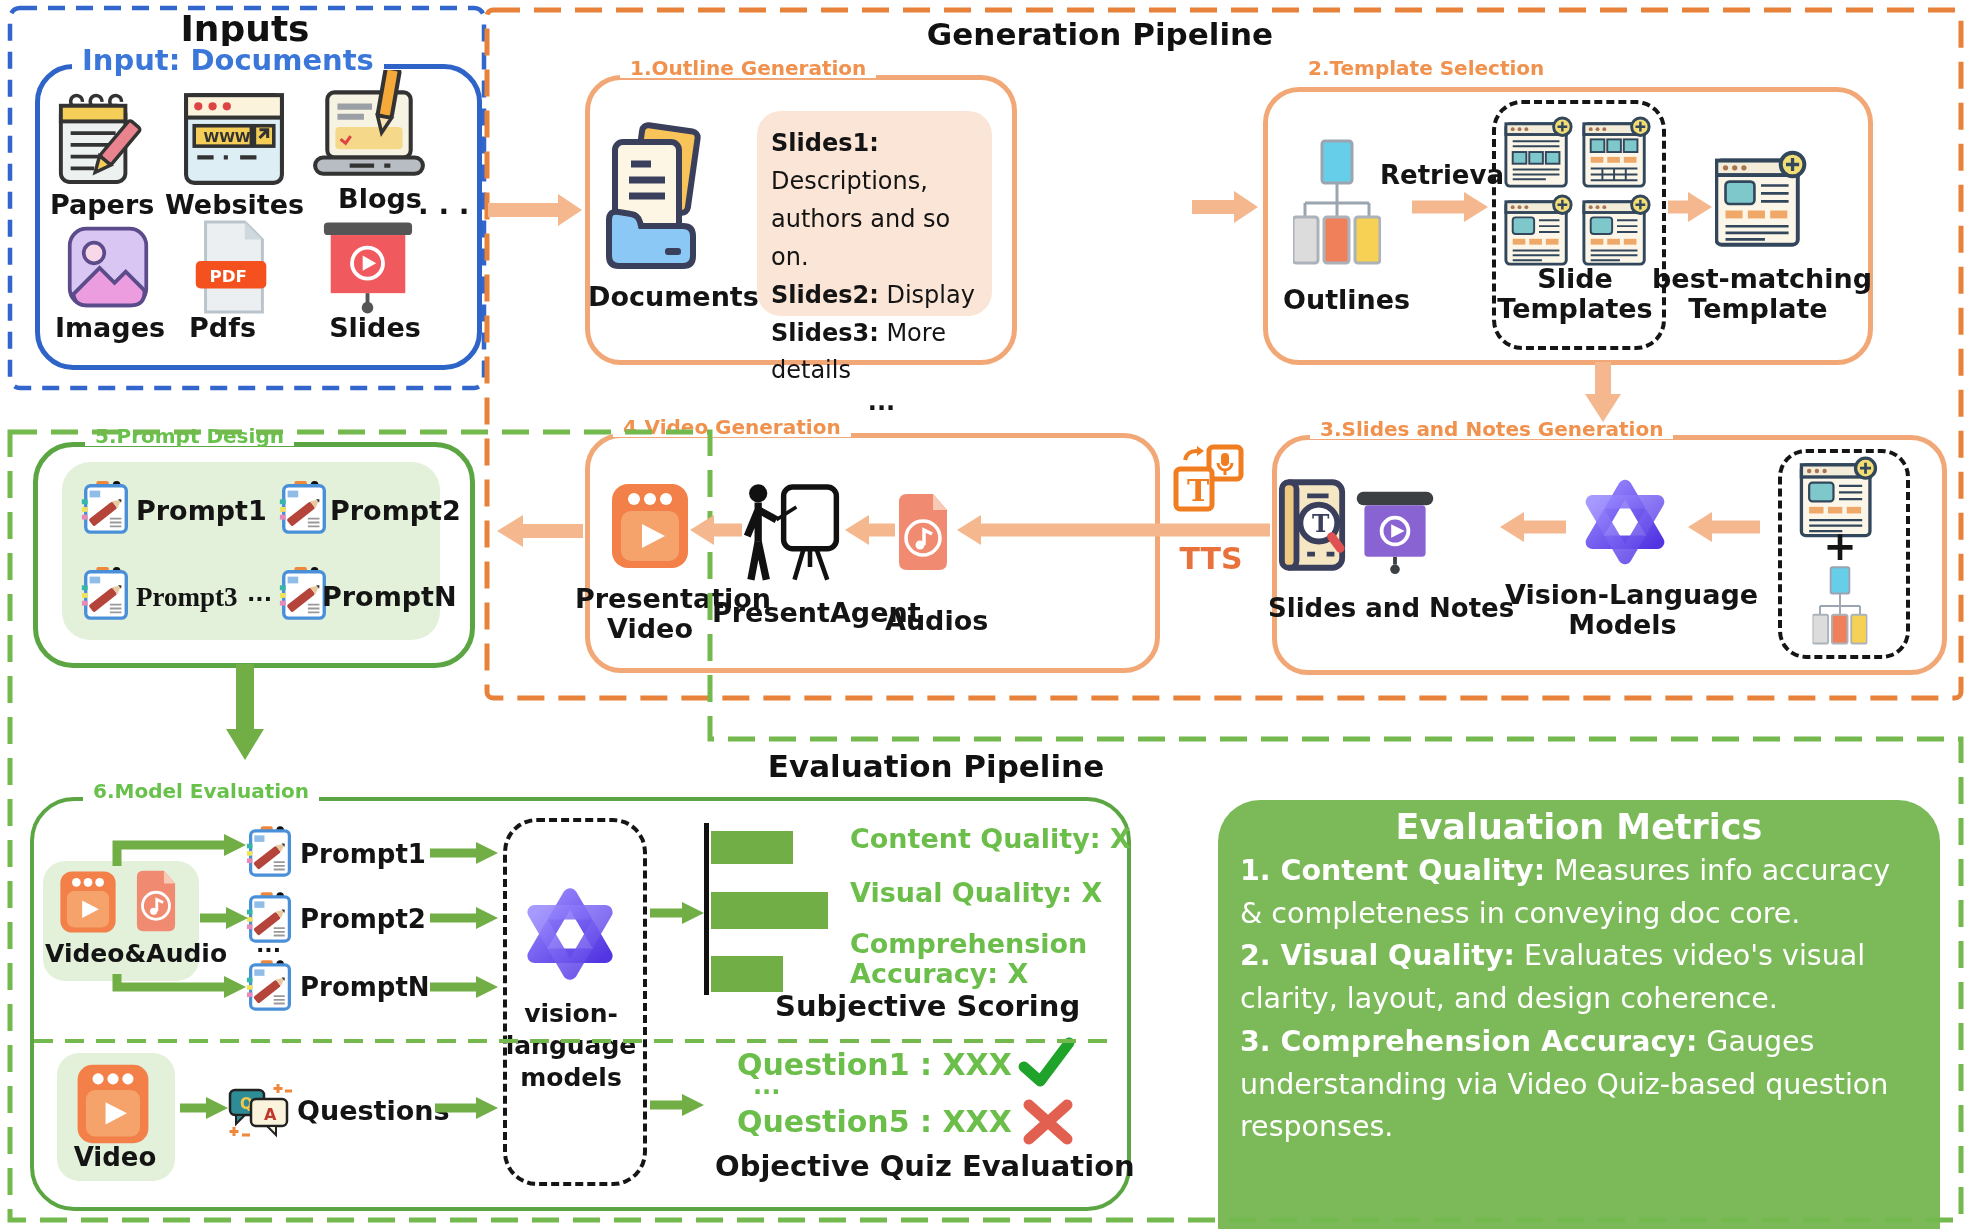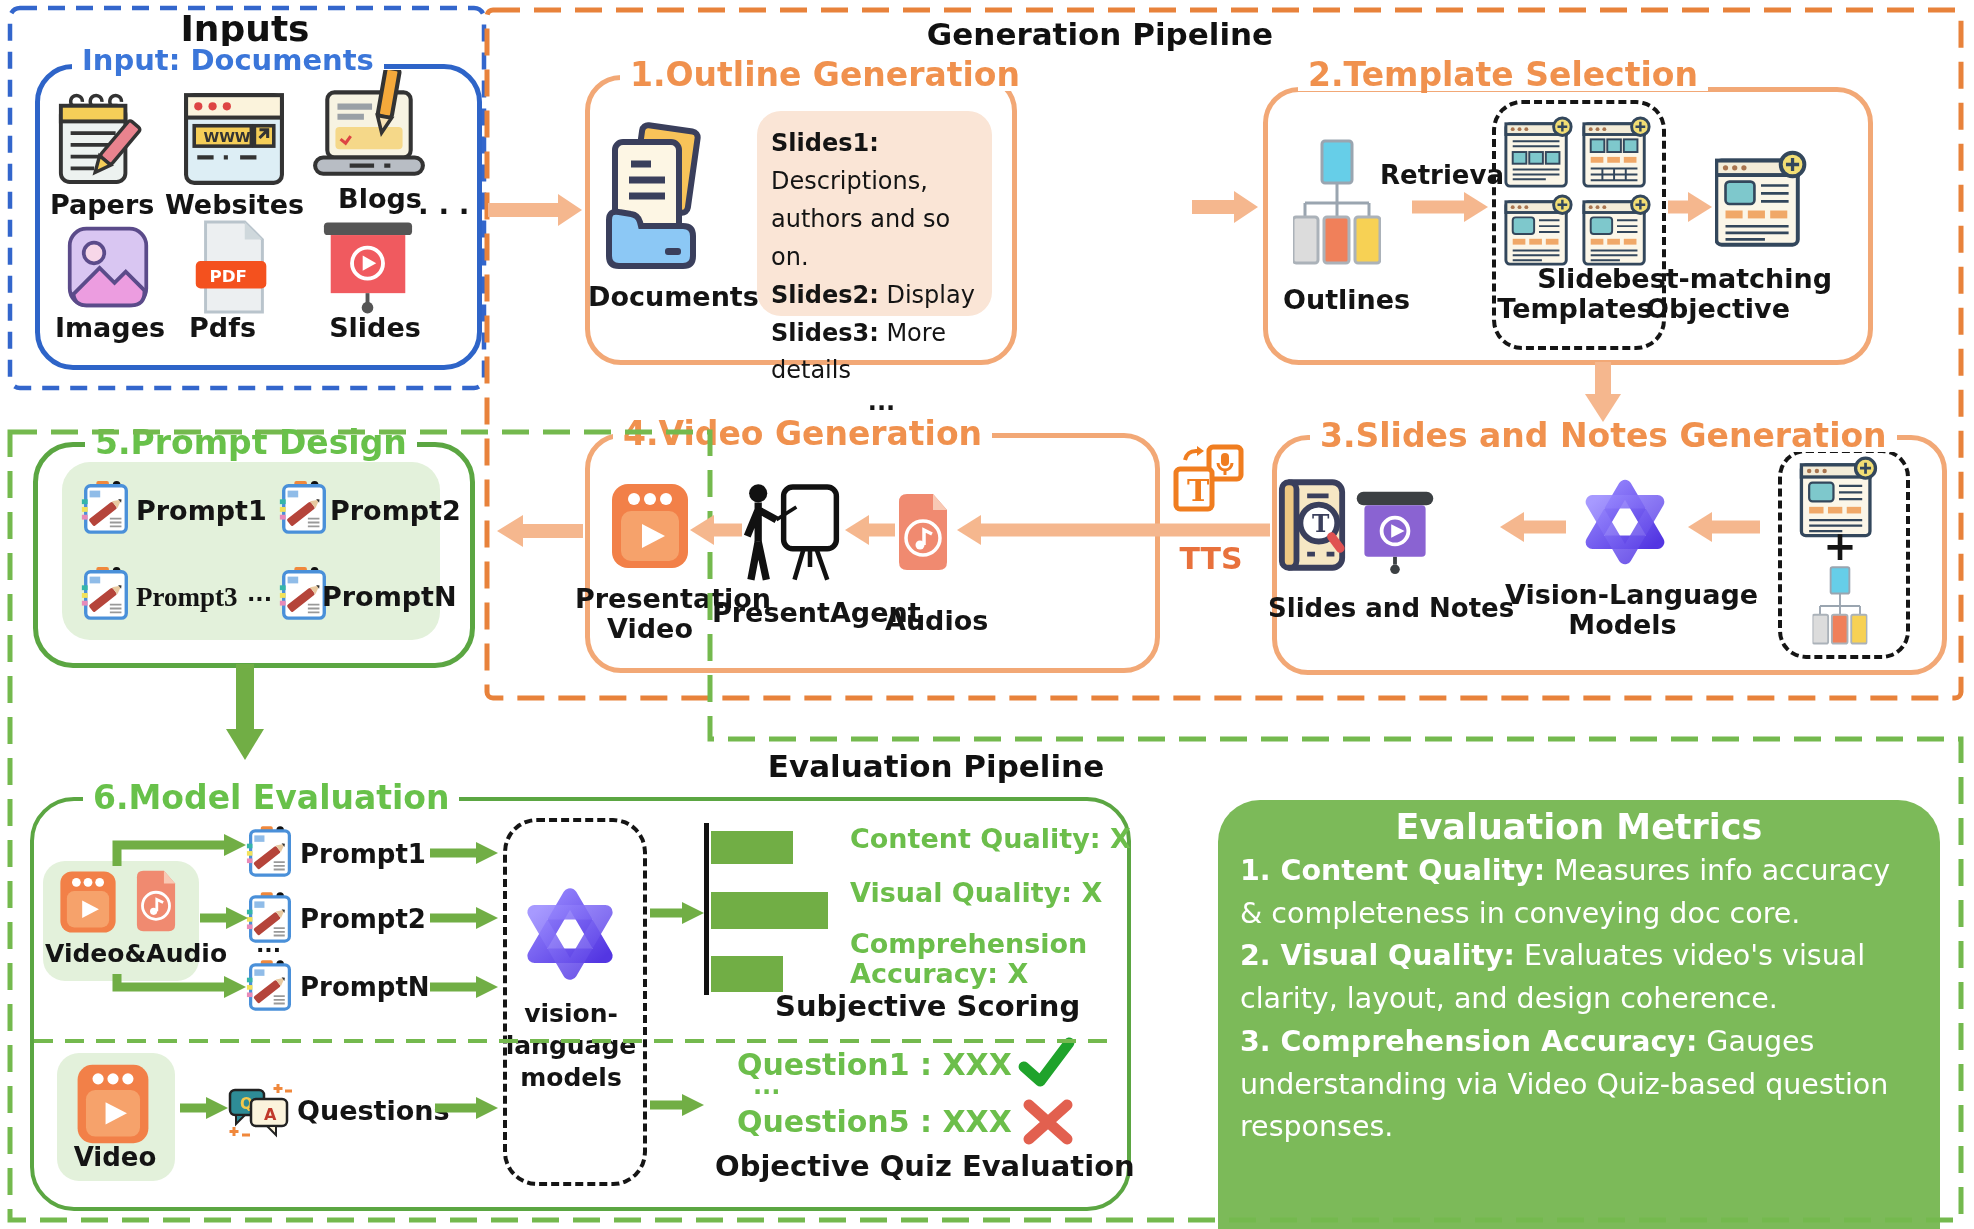--- a/index.html
+++ b/index.html
@@ -6,21 +6,21 @@
   .canvas{position:relative;width:1974px;height:1229px;background:#fff;overflow:hidden;
           font-family:"DejaVu Sans", sans-serif;}
   .abs{position:absolute;}
   .box{position:absolute;border-radius:36px;background:transparent;}
   .obox{border:5px solid #F2A876;}
   .gbox{border:5px solid #5BA642;}
   .bbox{border:5px solid #2E64C8;border-radius:38px;}
   .blackdash{position:absolute;border:4px dashed #151515;border-radius:30px;}
   .fill-lg{position:absolute;background:#E3F1DB;border-radius:22px;}
   .title{position:absolute;font-weight:800;color:#111;text-align:center;white-space:nowrap;}
-  .btitle{position:absolute;font-weight:800;font-size:33px;background:#fff;padding:0 10px;white-space:nowrap;line-height:1;}
+  .btitle{position:absolute;font-weight:800;font-size:20px;background:#fff;padding:0 10px;white-space:nowrap;line-height:1;}
   .ot{color:#F0914E;} .gt{color:#68C14A;}
   .lbl{position:absolute;font-weight:700;color:#141414;font-size:27px;line-height:1.12;text-align:center;white-space:nowrap;}
   .gtxt{position:absolute;color:#6CBE4B;font-weight:700;font-size:27px;line-height:1.1;white-space:nowrap;}
   .peachbox{position:absolute;left:757px;top:111px;width:235px;height:205px;background:#FAE5D6;border-radius:24px;
             padding:14px 0 0 14px;box-sizing:border-box;font-size:24px;color:#141414;line-height:1.58;}
   .peachbox .b{font-weight:800;}
   .metrics{position:absolute;left:1218px;top:800px;width:722px;height:510px;background:#7CBA59;border-radius:42px;
            box-sizing:border-box;padding:6px 22px 0 22px;color:#fff;}
   .metrics .mtitle{font-size:35px;font-weight:800;text-align:center;line-height:1.25;}
   .metrics .mbody{font-size:28.5px;font-weight:500;line-height:1.5;}
@@ -260,23 +260,23 @@
   <svg class="abs" style="left:1582px;top:194px;" width="70" height="74">
       <use href="#sym-thumbC"></use>
     </svg>
   <div class="lbl" style="left:1497px;top:264px;width:156px;">
     <span>Slide</span><br>
     <span>Templates</span>
   </div>
   <svg class="abs" style="left:1715px;top:150px;" width="92" height="100">
       <use href="#sym-thumbC"></use>
     </svg>
-  <div class="lbl" style="left:1612px;top:264px;width:212px;">
+  <div class="lbl" style="left:1652px;top:264px;width:212px;">
     <span>best-matching</span><br>
-    <span>Objective</span>
+    <span>Template</span>
   </div>
 
   <svg class="abs" style="left:1278px;top:476px;" width="70" height="98" viewBox="0 0 72 100">
     <rect x="4" y="6" width="62" height="88" rx="10" fill="#F6E7C4" stroke="#3A3F5C" stroke-width="6"></rect>
     <rect x="4" y="6" width="15" height="88" rx="7" fill="#EFC983" stroke="#3A3F5C" stroke-width="6"></rect>
     <path d="M30 20 h22 M30 80 h8 M50 80 h8" stroke="#3A3F5C" stroke-width="5"></path>
     <circle cx="42" cy="48" r="19" fill="#fff" stroke="#3A3F5C" stroke-width="6"></circle>
     <text x="35" y="57" font-size="24" font-weight="800" fill="#3A3F5C" font-family="DejaVu Serif, serif">T</text>
     <path d="M55 62 L64 74" stroke="#E05252" stroke-width="9" stroke-linecap="round"></path>
   </svg>

